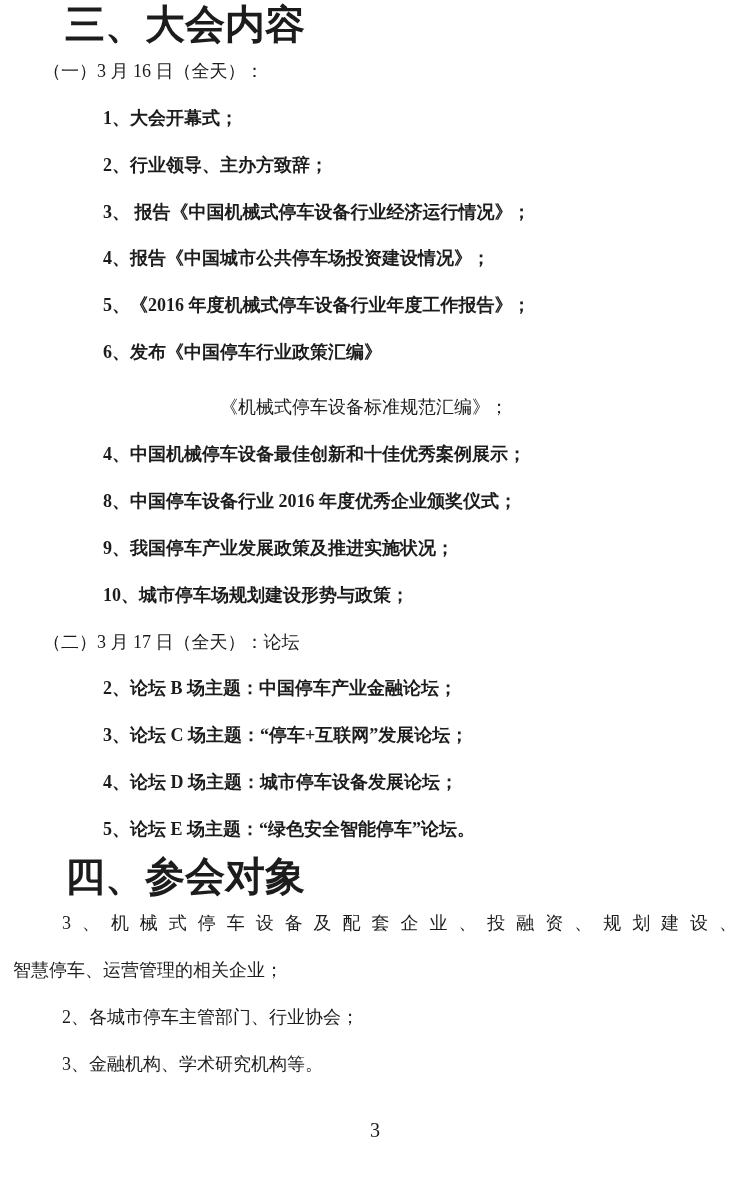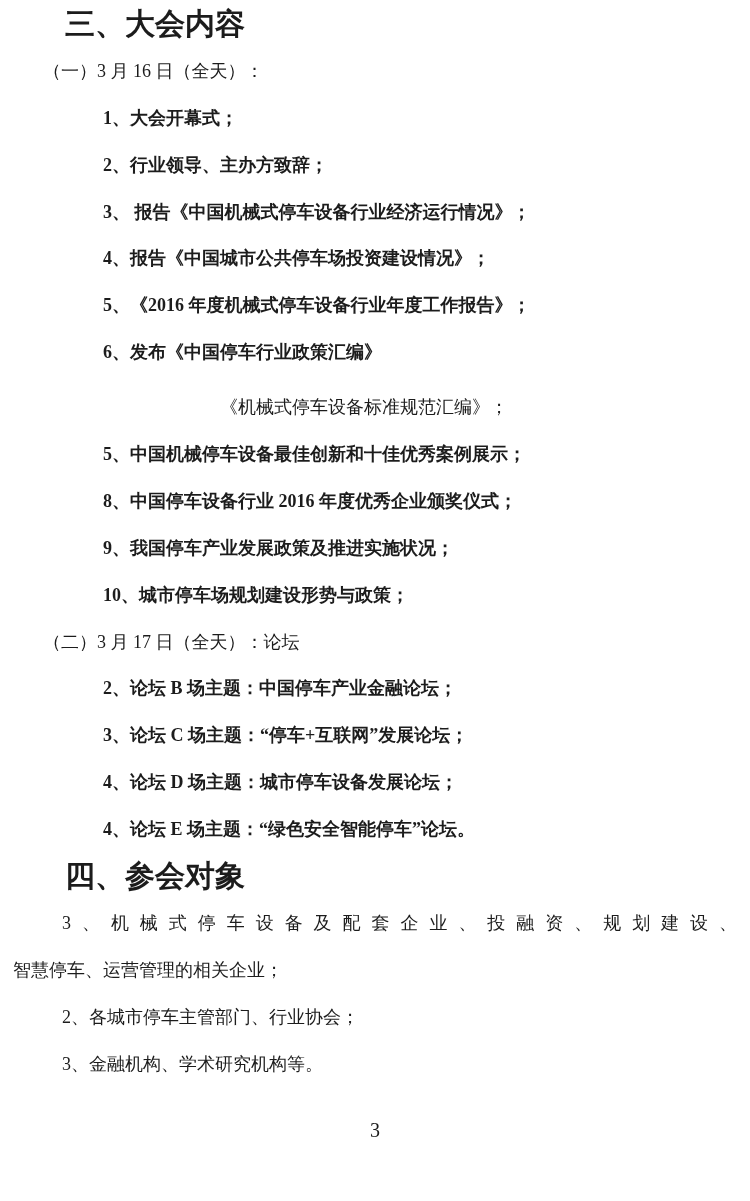--- a/index.html
+++ b/index.html
@@ -21,21 +21,21 @@
   .line {
     height: 46.9px;
     line-height: 46.9px;
     font-size: 18px;
     white-space: nowrap;
     letter-spacing: 0px;
   }
   .heading {
     font-family: "Liberation Sans", "DejaVu Sans", sans-serif;
     font-weight: 700;
-    font-size: 30px;
+    font-size: 40px;
     padding-left: 52px;
   }
   .sub {
     padding-left: 30px;
   }
   .item {
     padding-left: 90px;
     font-weight: bold;
   }
   .cont {
@@ -71,31 +71,31 @@
 
   <div class="line sub">（一）3 月 16 日（全天）：</div>
 
   <div class="line item">1、大会开幕式；</div>
   <div class="line item">2、行业领导、主办方致辞；</div>
   <div class="line item">3、 报告《中国机械式停车设备行业经济运行情况》；</div>
   <div class="line item">4、报告《中国城市公共停车场投资建设情况》；</div>
   <div class="line item">5、《2016 年度机械式停车设备行业年度工作报告》；</div>
   <div class="line item">6、发布《中国停车行业政策汇编》</div>
   <div class="line cont">《机械式停车设备标准规范汇编》；</div>
-  <div class="line item">5、中国机械停车设备最佳创新和十佳优秀案例展示；</div>
+  <div class="line item">4、中国机械停车设备最佳创新和十佳优秀案例展示；</div>
   <div class="line item">8、中国停车设备行业 2016 年度优秀企业颁奖仪式；</div>
   <div class="line item">9、我国停车产业发展政策及推进实施状况；</div>
   <div class="line item">10、城市停车场规划建设形势与政策；</div>
 
   <div class="line sub">（二）3 月 17 日（全天）：论坛</div>
 
   <div class="line item">2、论坛 B 场主题：中国停车产业金融论坛；</div>
   <div class="line item">3、论坛 C 场主题：“停车+互联网”发展论坛；</div>
   <div class="line item">4、论坛 D 场主题：城市停车设备发展论坛；</div>
-  <div class="line item">4、论坛 E 场主题：“绿色安全智能停车”论坛。</div>
+  <div class="line item">5、论坛 E 场主题：“绿色安全智能停车”论坛。</div>
 
   <div class="line heading">四、参会对象</div>
 
   <div class="line item-s4 justify-last">3、机械式停车设备及配套企业、投融资、规划建设、</div>
   <div class="line wrap">智慧停车、运营管理的相关企业；</div>
   <div class="line item-s4">2、各城市停车主管部门、行业协会；</div>
   <div class="line item-s4">3、金融机构、学术研究机构等。</div>
 
   <div class="page-number">3</div>
 

